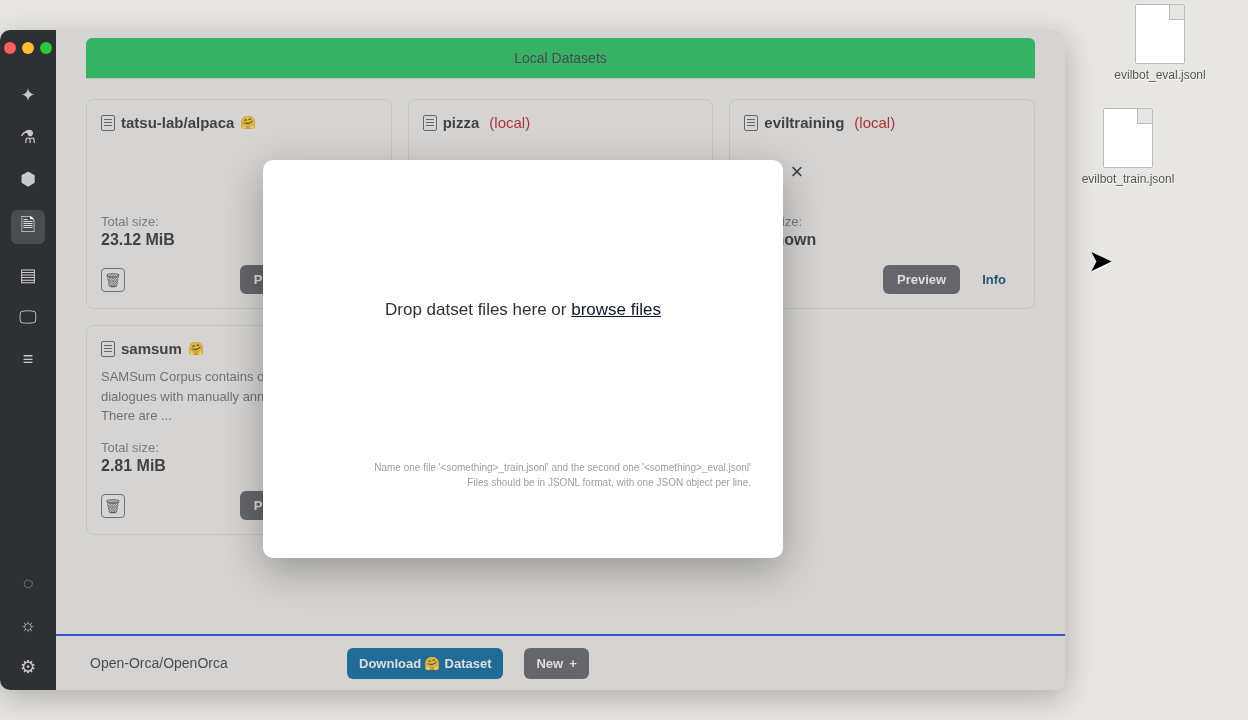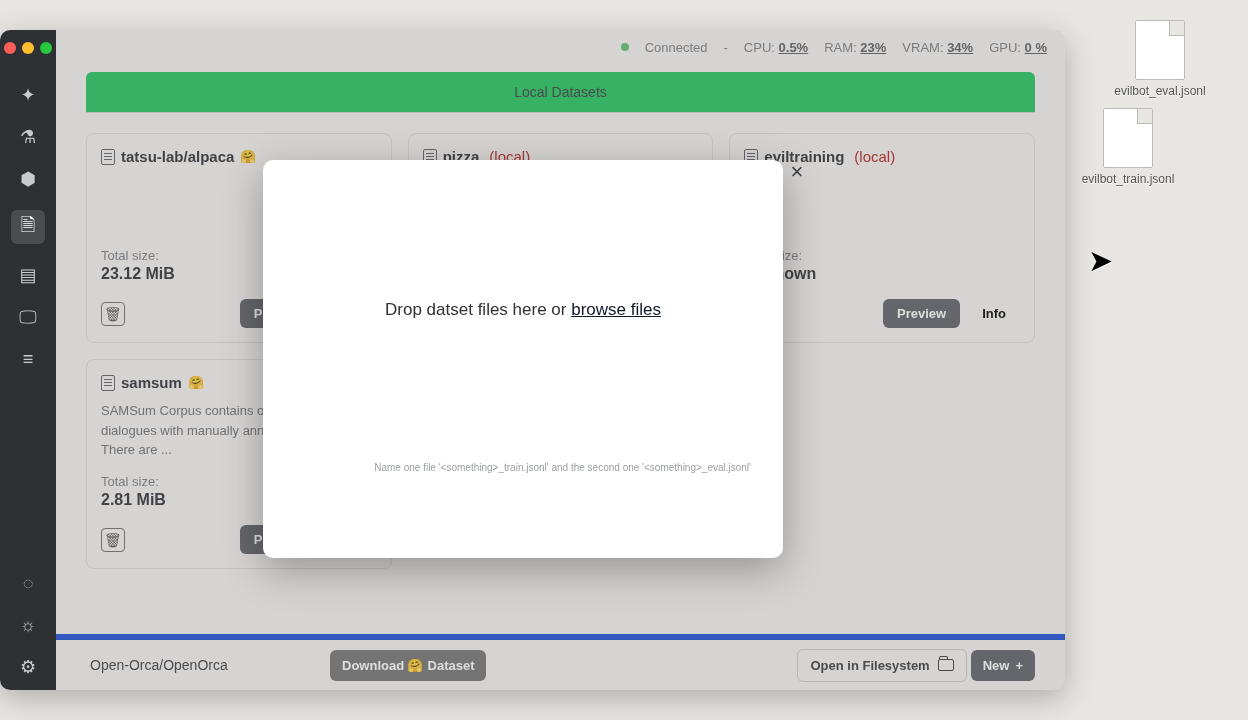--- a/index.html
+++ b/index.html
@@ -35,26 +35,26 @@
   .card-title{display:flex;align-items:center;gap:6px;font-weight:700;font-size:15px;color:#2f3135;}
   .card-title .sub{font-weight:500;color:#b91c1c;margin-left:4px}
   .card-title .hf{font-size:13px}
   .card-desc{margin-top:10px;font-size:13px;color:#6c6f74;line-height:1.5;flex:1;overflow:hidden}
   .card-foot{display:flex;align-items:center;gap:10px;font-size:13px;color:#6c6f74;margin-top:6px}
   .size-label{font-size:13px;color:#7a7d82}
   .size-val{font-weight:700;color:#2f3135;font-size:16px;margin-top:2px;margin-bottom:10px}
   .trash{width:24px;height:24px;border:1.5px solid #6c6f74;border-radius:4px;display:flex;align-items:center;justify-content:center;font-size:14px;cursor:pointer;color:#555}
   .btn{padding:7px 14px;border-radius:6px;font-size:13px;font-weight:600;cursor:pointer;border:none}
   .btn-dark{background:#5e6167;color:#fff}
-  .btn-light{background:transparent;color:#000000}
+  .btn-light{background:transparent;color:#0c4a6e}
   .card-actions{display:flex;gap:8px;align-items:center;margin-left:auto}
 
-  .bottombar{height:56px;border-top:6px solid #1d4ed8;display:flex;align-items:center;padding:0 30px;gap:4px}
+  .bottombar{height:56px;border-top:2px solid #1d4ed8;display:flex;align-items:center;padding:0 30px;gap:21px}
   .bottombar input{flex:1;max-width:240px;height:34px;border:none;background:transparent;font-size:14px;padding:0 4px;color:#3a3c40}
-  .bottombar .download{background:#737373;color:#fff;padding:8px 12px;border-radius:6px;font-size:13px;font-weight:600;display:flex;align-items:center;gap:4px;cursor:pointer}
+  .bottombar .download{background:#0369a1;color:#fff;padding:8px 12px;border-radius:6px;font-size:13px;font-weight:600;display:flex;align-items:center;gap:4px;cursor:pointer}
   .bottombar .open-fs{margin-left:auto;border:1px solid #cfcdc9;padding:8px 12px;border-radius:6px;font-size:13px;font-weight:600;color:#3a3c40;display:flex;align-items:center;gap:8px;cursor:pointer}
   .bottombar .new{background:#5e6167;color:#fff;padding:8px 12px;border-radius:6px;font-size:13px;font-weight:600;display:flex;align-items:center;gap:6px;cursor:pointer}
   .modal{position:absolute;left:263px;top:160px;width:520px;height:398px;background:#fff;border-radius:10px;box-shadow:0 12px 40px rgba(0,0,0,.3)}
   .modal .close{position:absolute;top:-2px;right:-28px;width:28px;height:28px;font-size:22px;color:#3a3c40;cursor:pointer;display:flex;align-items:center;justify-content:center}
   .modal .drop{height:300px;display:flex;align-items:center;justify-content:center;font-size:17px;color:#2f3135}
   .modal .drop a{color:#0f172a}
   .modal .hint{text-align:right;font-size:10px;color:#9b9e a2;color:#9b9ea2;line-height:1.5;padding:0 32px}
 
   
   .dim{position:absolute;inset:0;background:rgba(120,120,120,.25);}
@@ -64,21 +64,21 @@
 
   .folder{width:16px;height:12px;border:1.6px solid currentColor;border-radius:2px;position:relative}
   .folder::before{content:"";position:absolute;top:-4px;left:0;width:7px;height:3px;border:1.6px solid currentColor;border-bottom:none;border-radius:2px 2px 0 0}
 
   
   .cursor{position:absolute;left:1088px;top:243px;font-size:30px;color:#000;filter:drop-shadow(1px 1px 0 #fff)}
 </style>
 </head>
 <body>
 
-<div class="desktop-file" style="top:20px;left:1100px">
+<div class="desktop-file" style="top:4px;left:1100px">
   <div class="file-icon"></div>
   <div class="name">evilbot_eval.jsonl</div>
 </div>
 <div class="desktop-file" style="top:108px;left:1068px">
   <div class="file-icon"></div>
   <div class="name">evilbot_train.jsonl</div>
 </div>
 
 <div class="app">
 
@@ -95,29 +95,20 @@
     <div class="nav-icon">▤</div>
     <div class="nav-icon">🖵</div>
     <div class="nav-icon">≡</div>
     <div class="spacer"></div>
     <div class="nav-icon">◌</div>
     <div class="nav-icon">☼</div>
     <div class="nav-icon">⚙</div>
   </div>
 
   <div class="main" style="position:relative">
-    <div class="statusbar">
-      <span class="dot"></span>
-      <span>Connected</span>
-      <span>-</span>
-      <span><span>CPU:</span> <b>0.5%</b></span>
-      <span><span>RAM:</span> <b>23%</b></span>
-      <span><span>VRAM:</span> <b>34%</b></span>
-      <span><span>GPU:</span> <b>0 %</b></span>
-    </div>
 
     <div class="tabs">
       <div class="tab active">
           <span>Local Datasets</span>
         </div>
     </div>
 
     <div class="cards">
 
       <div class="card">
@@ -189,35 +180,32 @@
             <button class="btn btn-dark">Preview</button>
             <button class="btn btn-light">Info</button>
           </div>
         </div>
       </div>
     </div>
 
     <div class="bottombar">
       <input value="Open-Orca/OpenOrca" style="">
       <div class="download">Download 🤗 Dataset</div>
-      <div class="open-fs">
-          <span>Open in Filesystem</span>
-          <span class="folder" style="color:#3a3c40"></span>
-        </div>
       <div class="new">
           <span>New</span>
           <span>+</span>
         </div>
     </div>
 
     <div class="dim"></div>
   </div>
 </div>
 
 <div class="modal">
   <div class="close">×</div>
   <div class="drop">
     <span>Drop datset files here or </span>&nbsp;<a href="#">browse files</a>
   </div>
   <div class="hint">Name one file '&lt;something&gt;_train.jsonl' and the second one '&lt;something&gt;_eval.jsonl'</div>
+  <div class="hint">Files should be in JSONL format, with one JSON object per line.</div>
 </div>
 
 <div class="cursor">➤</div>
 
 </body></html>

